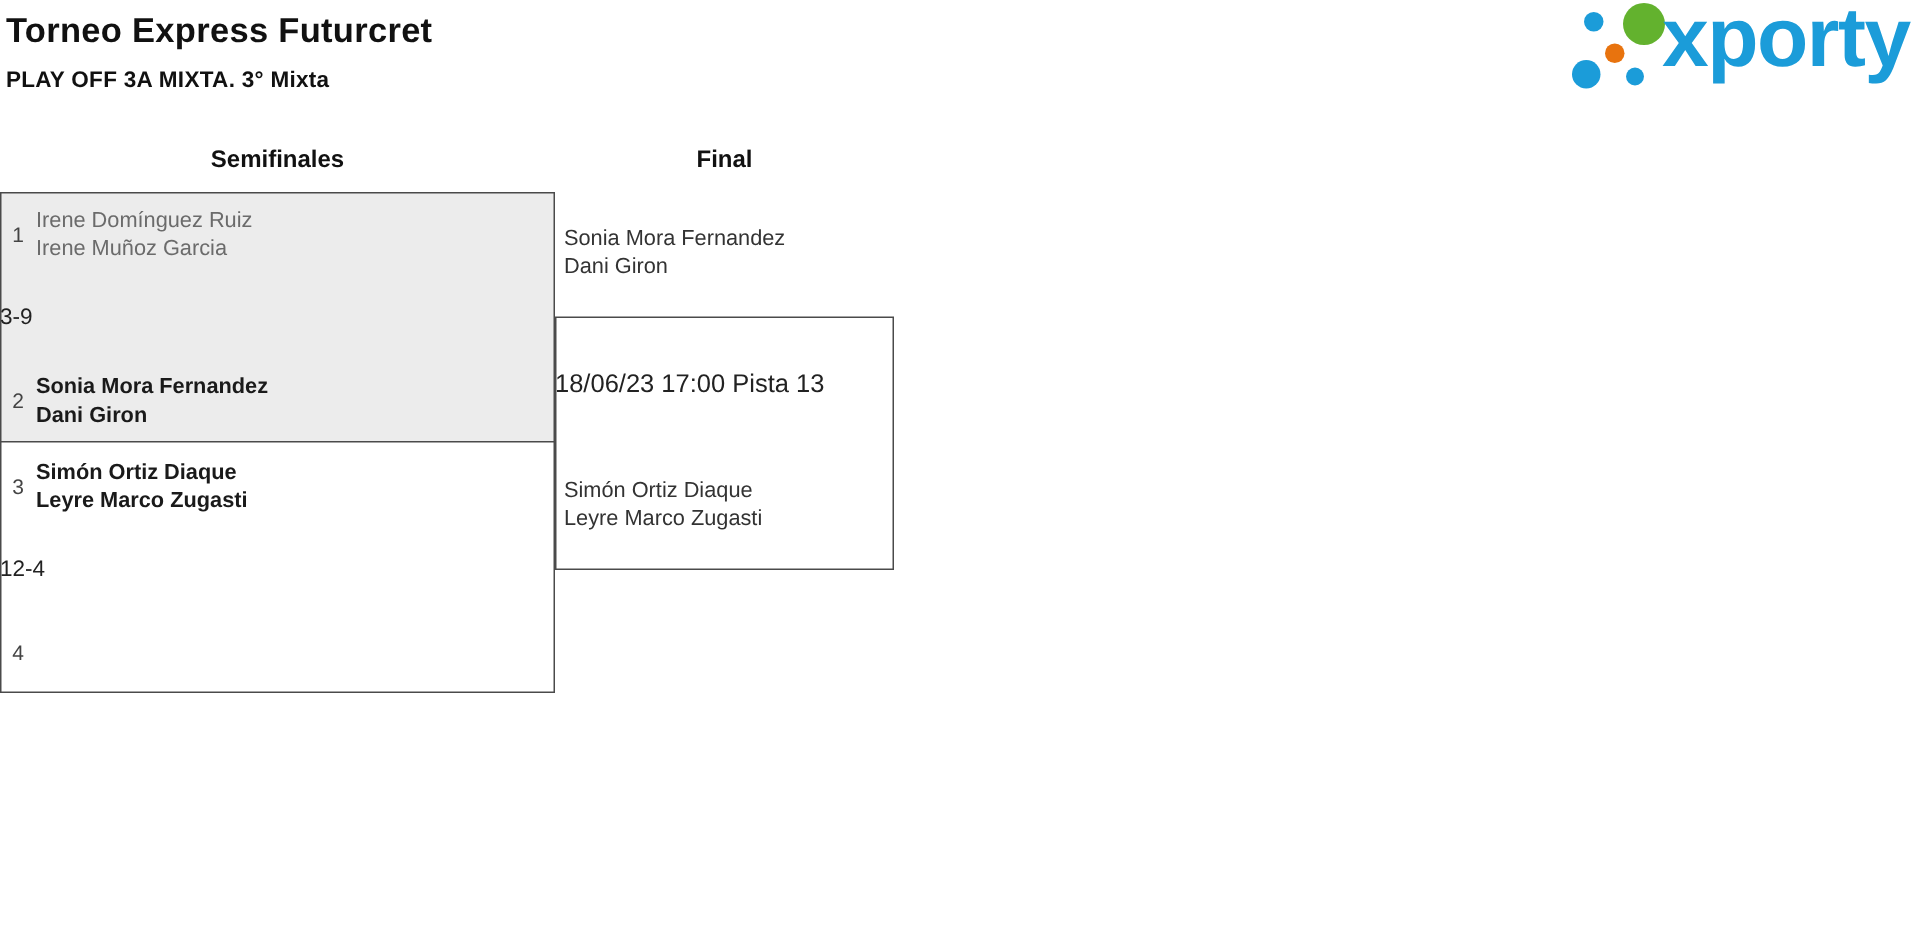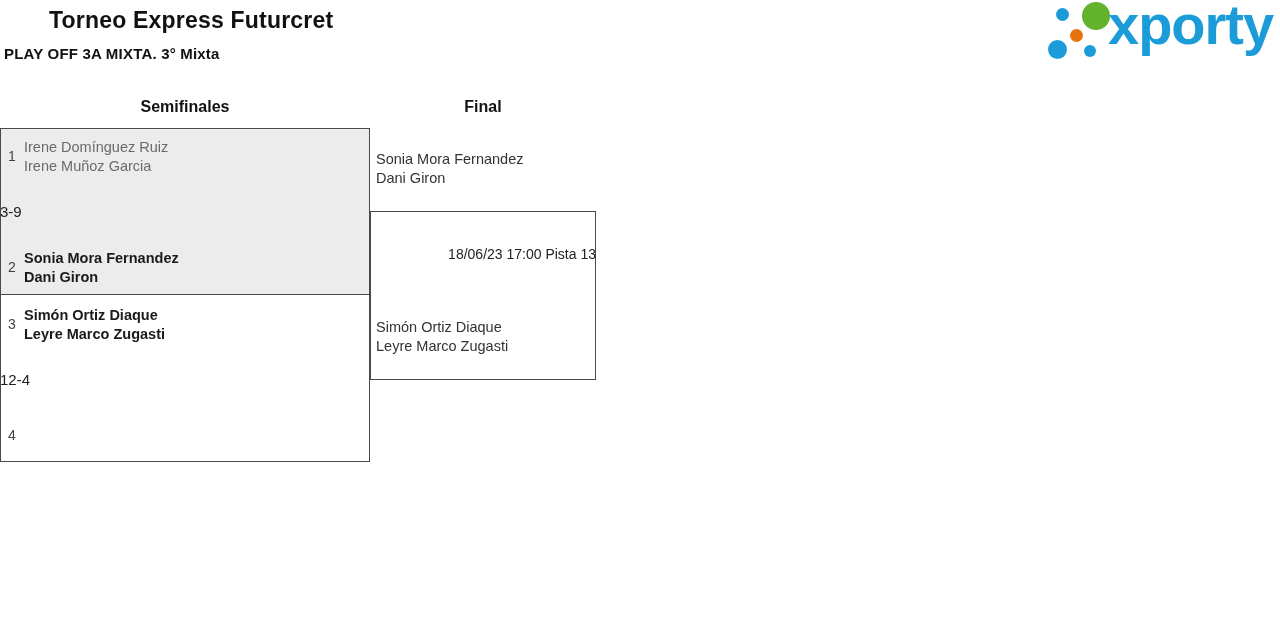--- a/index.html
+++ b/index.html
@@ -8,21 +8,21 @@
     width: 1280px; height: 628px;
     font-family: "Liberation Sans", sans-serif;
     color: #1a1a1a;
   }
   .page { position: relative; width: 1280px; height: 628px; overflow: hidden; background: #fff; }
 
   
   .tournament-title {
     position: absolute; left: 4px; top: 4px;
     font-size: 23px; font-weight: 700; color: #111;
-    line-height: 33px; letter-spacing: 0.2px; margin-left: 45px;
+    line-height: 33px; letter-spacing: 0.2px;
   }
   .tournament-subtitle {
     position: absolute; left: 4px; top: 37px;
     font-size: 15px; font-weight: 700; color: #111;
     line-height: 33px; letter-spacing: 0.2px;
   }
 
   
   .logo { position: absolute; left: 1044px; top: 0; width: 236px; height: 70px; }
   .logo .dot { position: absolute; border-radius: 50%; }
@@ -59,22 +59,22 @@
   .team .line { display: block; white-space: nowrap; }
   .team.loser  { color: #6b6b6b; font-weight: 400; }
   .team.winner { color: #1a1a1a; font-weight: 700; }
   .team.plain  { color: #333333; font-weight: 400; }
 
   .score {
     position: absolute; left: 0; width: 370px; text-align: left;
     font-size: 15px; color: #222;
   }
   .match-info {
-    position: absolute; left: 370px; width: 226px; text-align: right;
-    font-size: 14px; color: #222;
+    position: absolute; left: 370px; width: 226px; text-align: left;
+    font-size: 17px; color: #222;
   }
 </style>
 </head>
 <body>
 
 <div class="page">
 
   <div class="tournament-title">Torneo Express Futurcret</div>
   <div class="tournament-subtitle">PLAY OFF 3A MIXTA. 3° Mixta</div>
 

